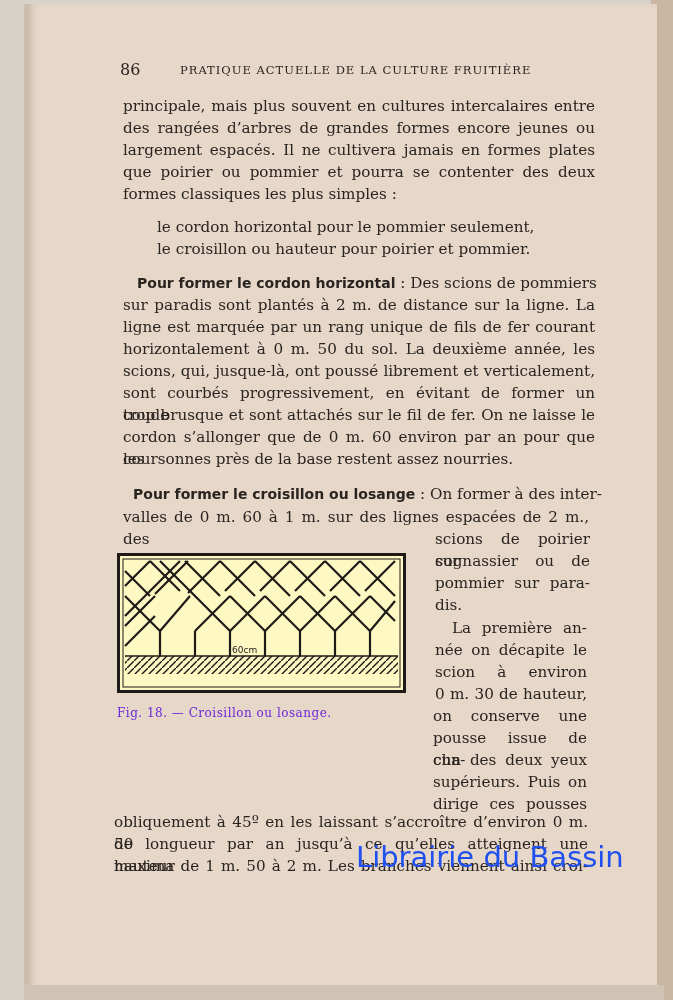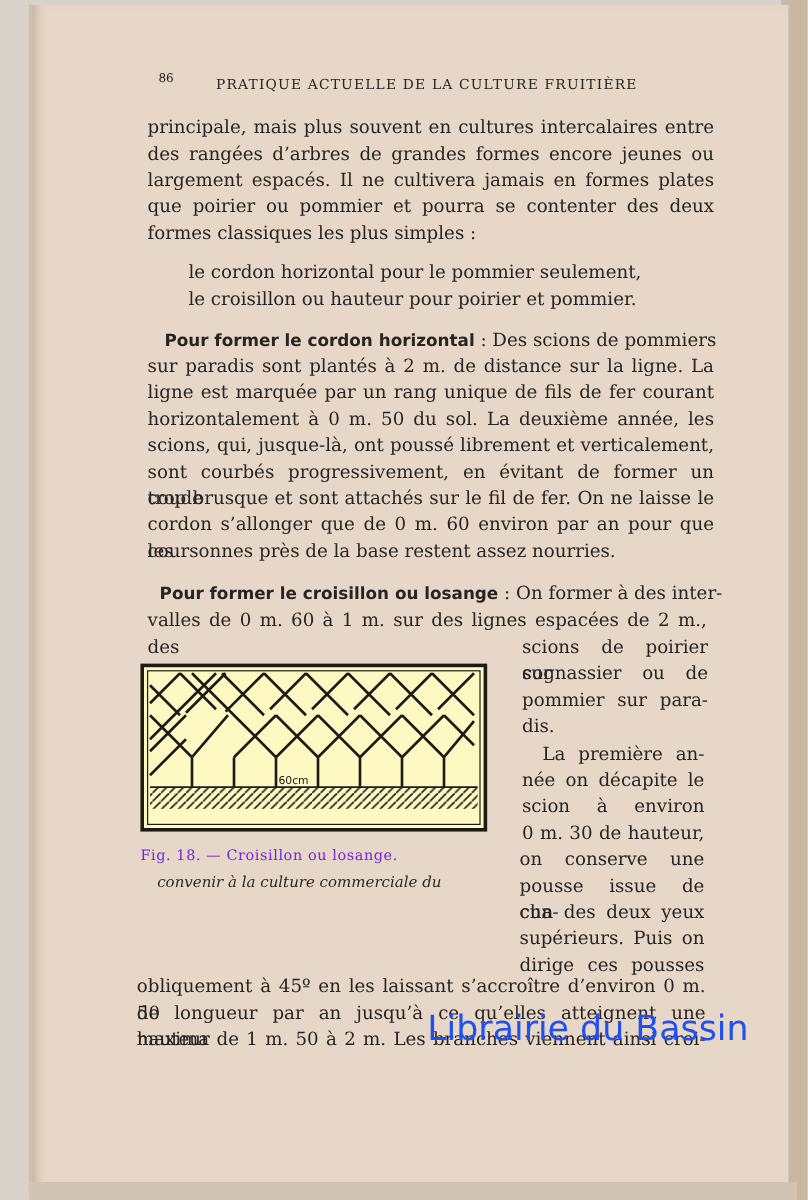--- a/index.html
+++ b/index.html
@@ -3,21 +3,21 @@
 <meta charset="utf-8">
 <style>
 html,body{margin:0;padding:0;}
 body{width:673px;height:1000px;background:#d8d2cb;position:relative;overflow:hidden;font-family:"DejaVu Serif",serif;}
 .page{position:absolute;left:24px;top:4px;width:630px;height:985px;background:#e6d7c8;border-left:3px solid #cdbfb0;box-shadow:inset 8px 0 10px -6px #b9a998;}
 .edge-r{position:absolute;right:0;top:0;width:22px;height:1000px;background:#c9b7a3;}
 .edge-b{position:absolute;left:24px;top:985px;width:640px;height:15px;background:#d2c4b4;}
 .t{position:absolute;color:#2a2420;font-size:15.2px;line-height:21.8px;white-space:nowrap;}
 .j{text-align:justify;text-align-last:justify;white-space:normal;}
 .hdr{position:absolute;left:123px;top:63px;font-size:11.5px;letter-spacing:1px;color:#2a2420;}
-.pno{position:absolute;left:132px;top:60px;font-size:10px;color:#2a2420;}
+.pno{position:absolute;left:120px;top:60px;font-size:16px;color:#2a2420;}
 .b{font-family:"DejaVu Sans",sans-serif;font-weight:bold;font-size:14px;}
 .fig{position:absolute;left:117px;top:553px;width:283px;height:134px;border:3px solid #1e1a18;background:#fef9c3;}
 .cap{position:absolute;left:117px;top:706px;font-size:12px;letter-spacing:.5px;color:#6d28d9;}
 .leg{position:absolute;left:117px;top:727px;font-size:12.5px;line-height:15px;font-style:italic;color:#2a2420;}
 .wm{position:absolute;left:356px;top:840px;font-family:"DejaVu Sans",sans-serif;font-size:29px;color:#2050f0;}
 </style>
 </head>
 <body>
 
 <div class="edge-r"></div>
@@ -82,16 +82,15 @@
 <path d="M40 75 L40 100 M75 75 L75 100 M110 75 L110 100 M145 75 L145 100 M180 75 L180 100 M215 75 L215 100 M250 75 L250 100"></path>
 </g>
 <rect x="5" y="100" width="273" height="18" fill="url(#h)"></rect>
 <line x1="5" y1="100" x2="278" y2="100" stroke="#1e1a18" stroke-width="1.5"></line>
 <text x="112" y="97" font-family="DejaVu Sans,sans-serif" font-size="9" fill="#1e1a18">60cm</text>
 </svg>
 </div>
 
 <div class="cap">Fig. 18. — Croisillon ou losange.</div>
 <div class="leg">
-<div style="padding-left:14px">convenir à la culture commerciale du</div>
 </div>
 
 <div class="wm">Librairie du Bassin</div>
 
 </body></html>

